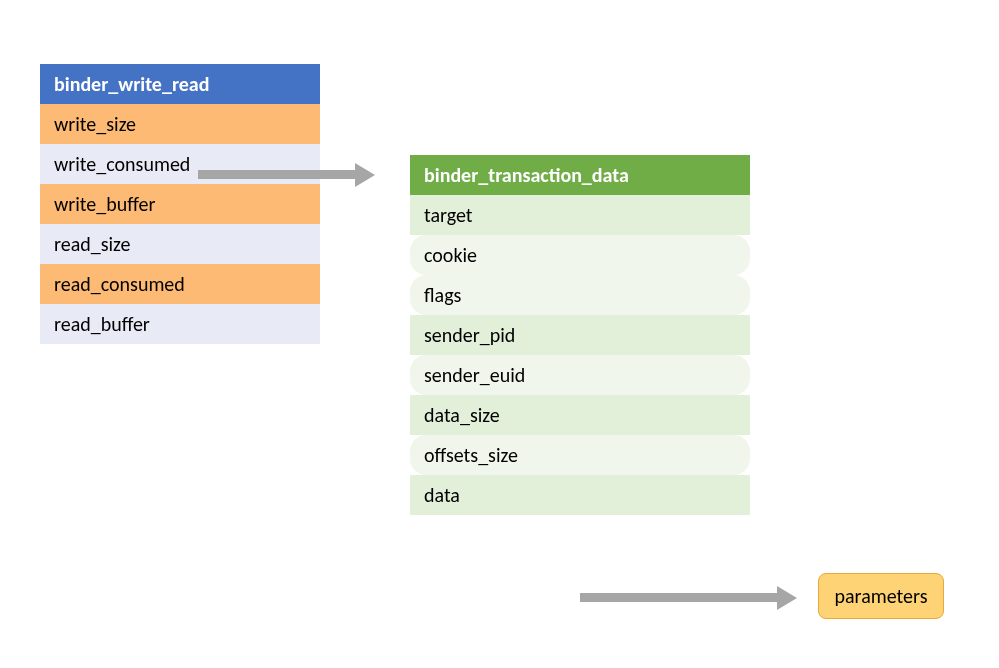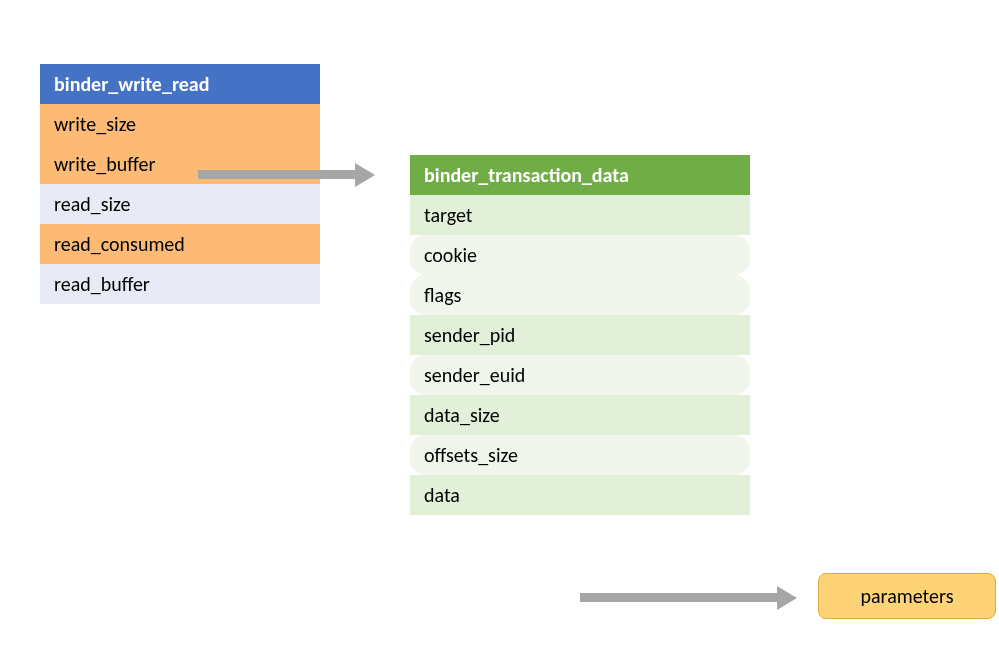--- a/index.html
+++ b/index.html
@@ -70,21 +70,21 @@
       background: #f0f6eb;
       color: #000000;
       border-radius: 16px;
     }
     
     
     .parameters-box {
       position: absolute;
       left: 818px;
       top: 573px;
-      width: 178px;
+      width: 126px;
       padding: 10px 8px;
       background: #fdd375;
       border: 1.5px solid #e8a83a;
       border-radius: 8px;
       text-align: center;
       font-size: 20px;
       color: #000000;
       box-sizing: border-box;
     }
     
@@ -118,20 +118,21 @@
       top: 593px;
       width: 199px;
     }
   </style>
 </head>
 <body>
 
 <div class="table blue-table">
   <div class="table-row blue-header">binder_write_read</div>
   <div class="table-row blue-row-odd">write_size</div>
+  <div class="table-row blue-row-even">write_consumed</div>
   <div class="table-row blue-row-odd">write_buffer</div>
   <div class="table-row blue-row-even">read_size</div>
   <div class="table-row blue-row-odd">read_consumed</div>
   <div class="table-row blue-row-even">read_buffer</div>
 </div>
 
 <div class="table green-table">
   <div class="table-row green-header">binder_transaction_data</div>
   <div class="table-row green-row-odd">target</div>
   <div class="table-row green-row-even">cookie</div>

